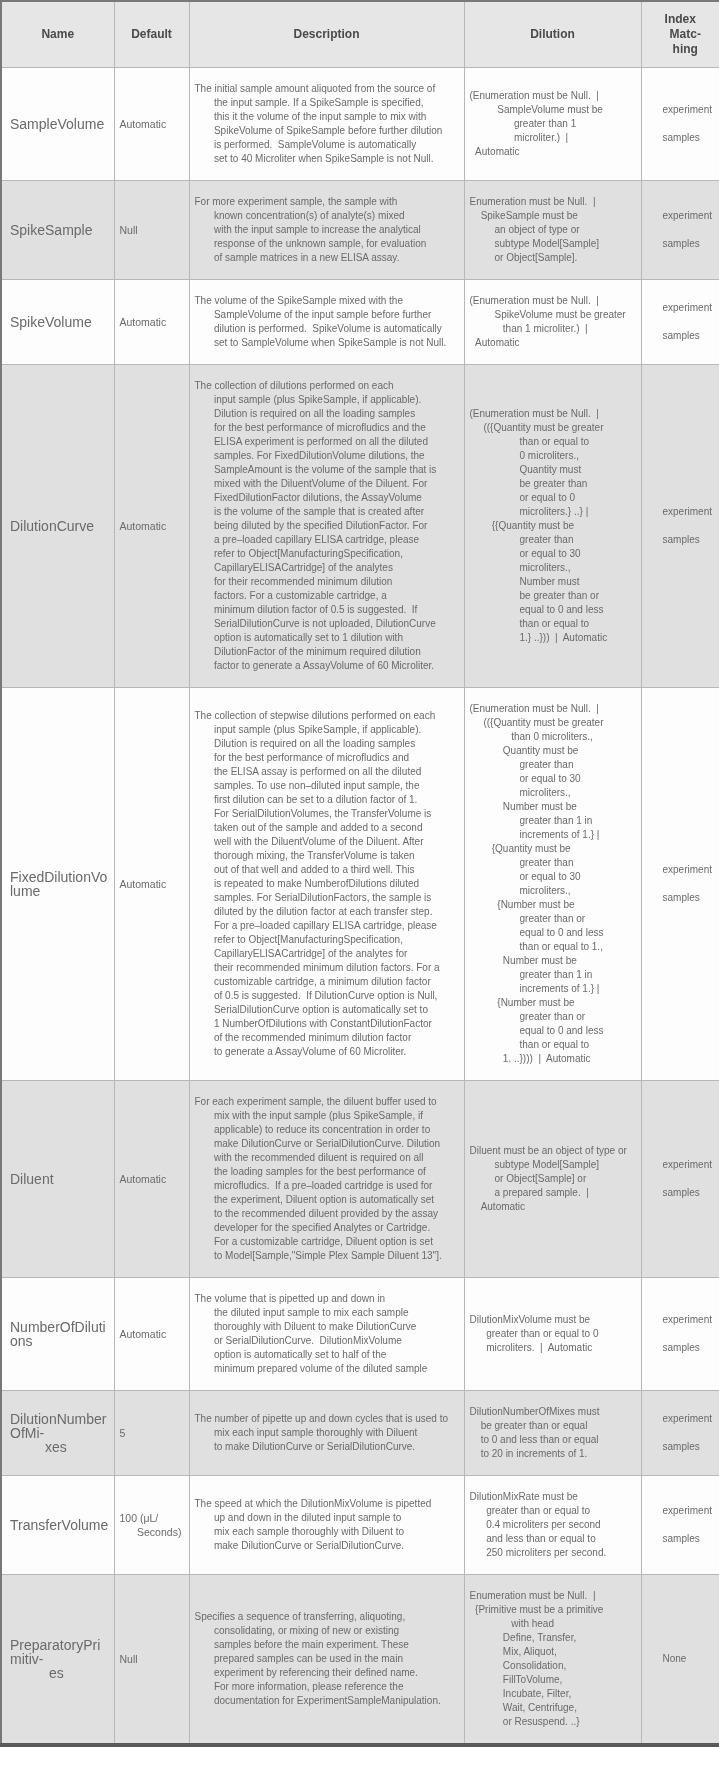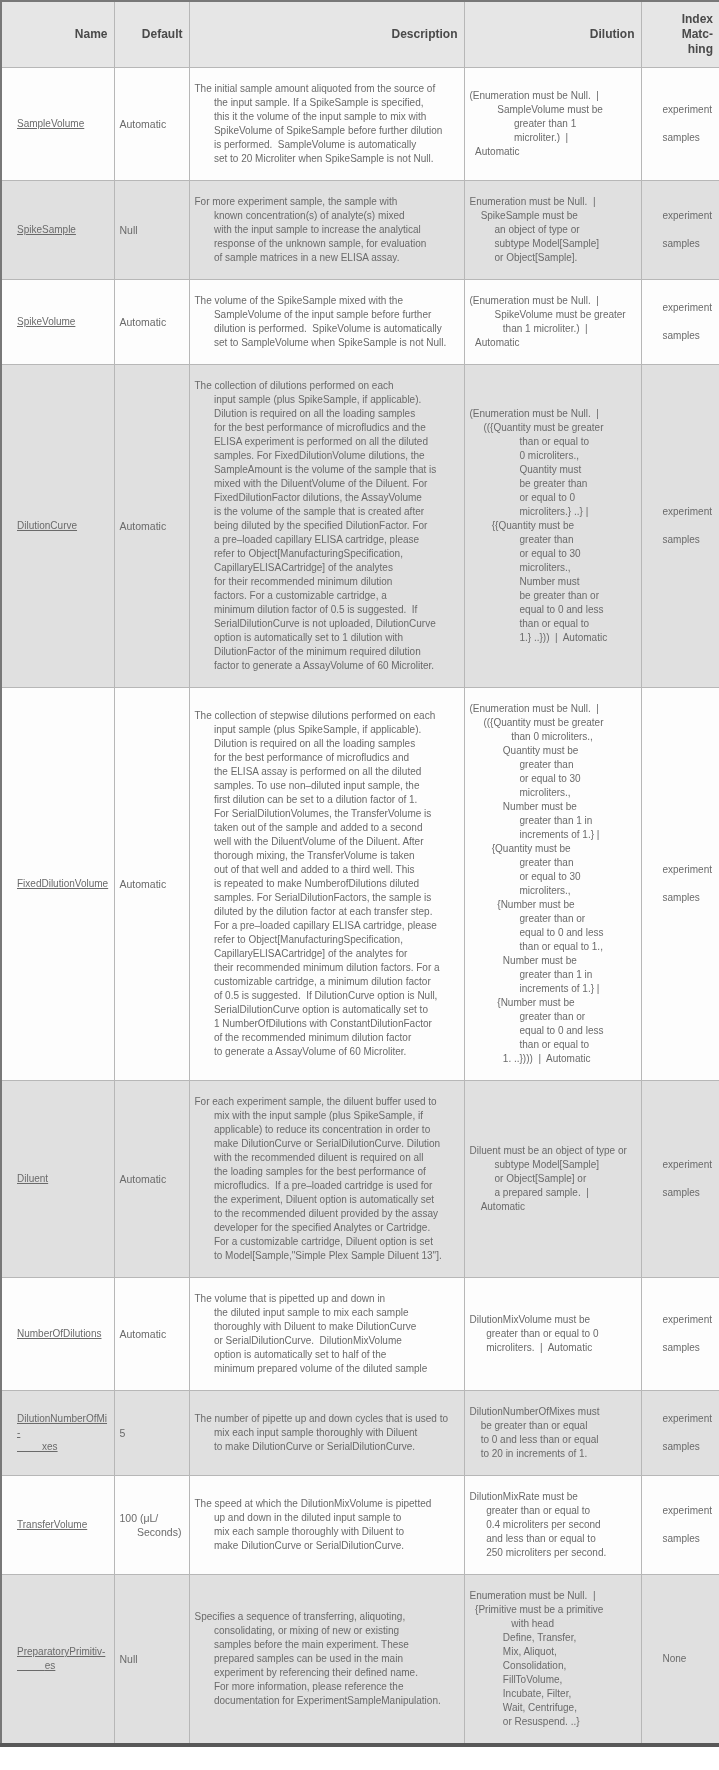--- a/index.html
+++ b/index.html
@@ -17,31 +17,31 @@
     vertical-align:middle;
     white-space:pre-wrap;
     word-wrap:break-word;
     overflow:hidden;
   }
   .doc-table thead th{
     background:#e6e6e6;
     color:#4a4a4a;
     font-weight:bold;
     font-size:12px;
-    text-align:right;
+    text-align:center;
     padding:10px 6px;
     line-height:15px;
   }
   .doc-table td{
     font-size:10px;
     line-height:14px;
     padding:14px 5px;
     text-align:left;
   }
-  .doc-table td.col-name{font-size:10px;padding-left:15px;text-decoration:underline;}
+  .doc-table td.col-name{font-size:14px;padding-left:8px;}
   .doc-table td.col-default{font-size:10.5px;padding-left:5px;}
   .doc-table td.col-index_matching{padding-left:21px;}
   .doc-table tbody tr:nth-child(odd){background:#fdfdfd;}
   .doc-table tbody tr:nth-child(even){background:#e0e0e0;}
   col.w-name{width:113px;}
   col.w-default{width:75px;}
   col.w-description{width:275px;}
   col.w-pattern{width:177px;}
   col.w-index{width:79px;}
 </style>
@@ -69,21 +69,21 @@
   </thead>
   <tbody id="rows-body">
       <tr>
         <td class="col-name">SampleVolume</td>
         <td class="col-default">Automatic</td>
         <td class="col-description">The initial sample amount aliquoted from the source of
        the input sample. If a SpikeSample is specified,
        this it the volume of the input sample to mix with
        SpikeVolume of SpikeSample before further dilution
        is performed.  SampleVolume is automatically
-       set to 20 Microliter when SpikeSample is not Null.</td>
+       set to 40 Microliter when SpikeSample is not Null.</td>
         <td class="col-pattern">(Enumeration must be Null.  |
           SampleVolume must be
                 greater than 1
                 microliter.)  |
   Automatic</td>
         <td class="col-index_matching">experiment
       samples</td>
       </tr>
       <tr>
         <td class="col-name">SpikeSample</td>

